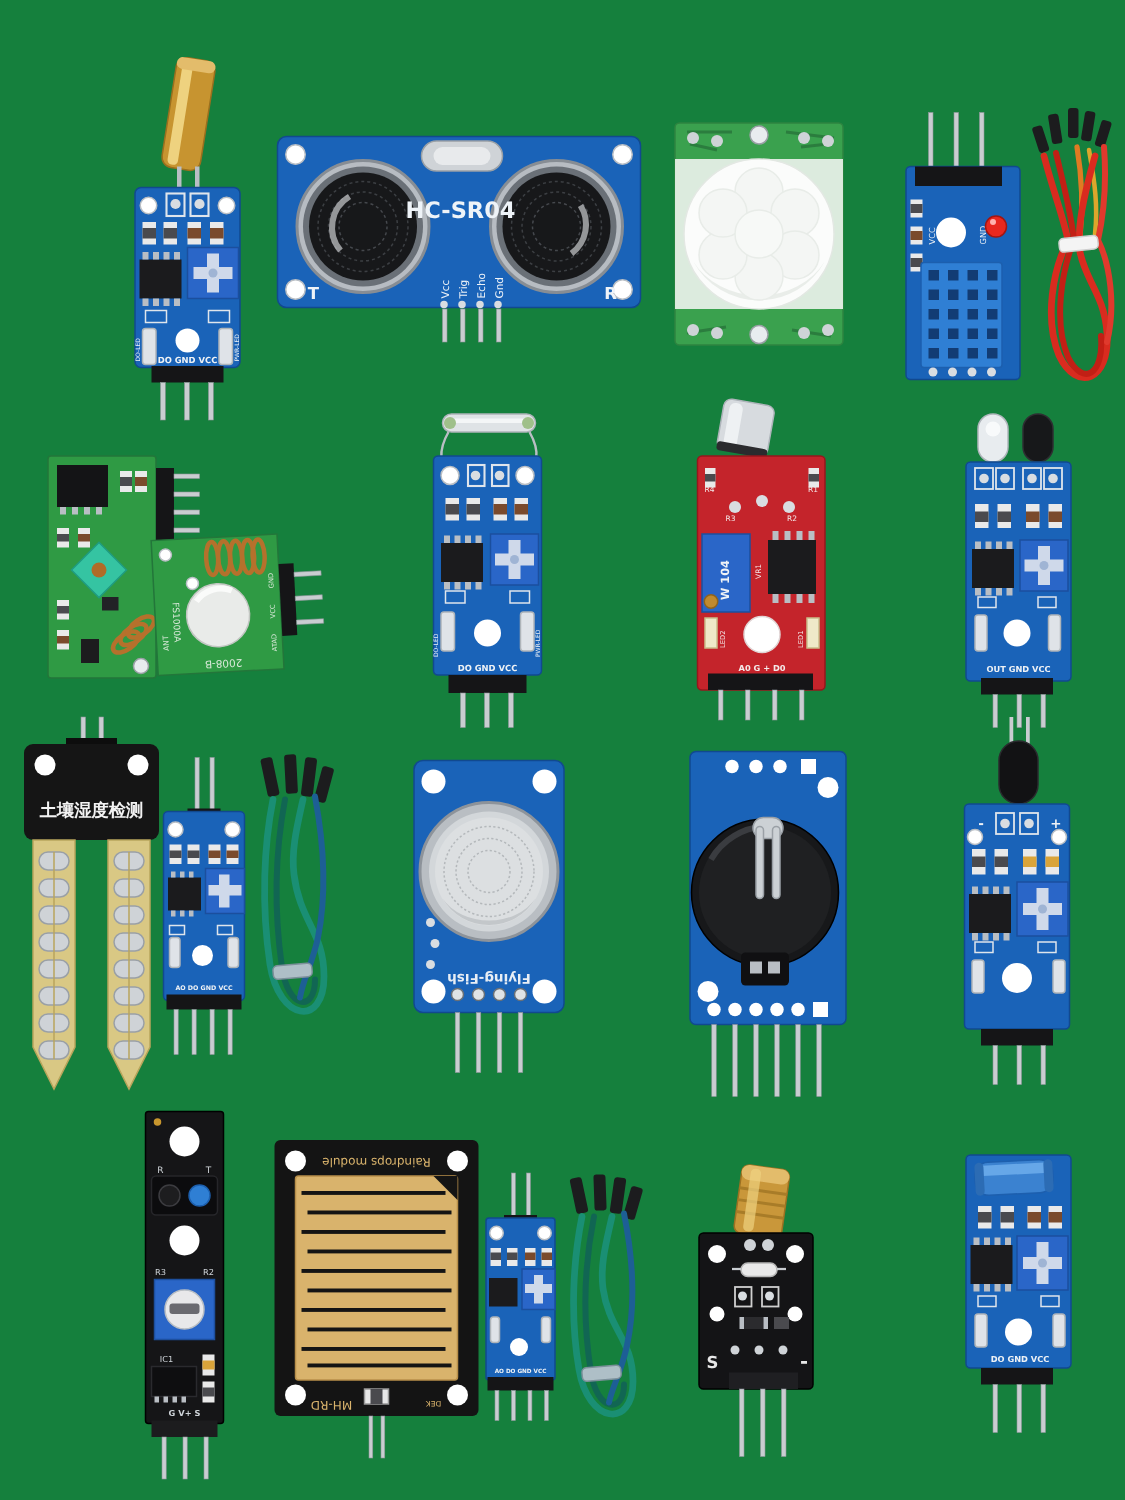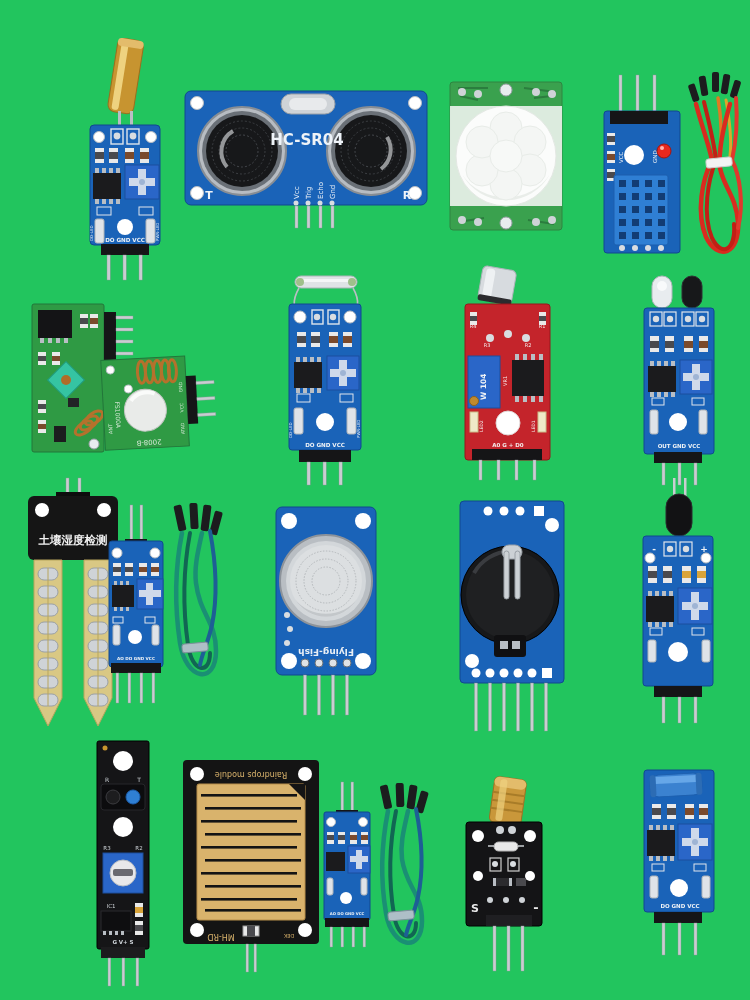--- a/index.html
+++ b/index.html
@@ -1,16 +1,16 @@
 <!DOCTYPE html>
 <html><head>
 <meta charset="utf-8">
 <style>
   html,body{margin:0;padding:0;background:#fff;}
-  #canvas{position:relative;width:750px;height:1000px;background:#22c55e;overflow:hidden;
+  #canvas{position:relative;width:750px;height:1000px;background:#15803d;overflow:hidden;
           font-family:"DejaVu Sans",sans-serif;}
   .module{position:absolute;}
   svg{display:block;overflow:visible;}
   text{font-family:"DejaVu Sans",sans-serif;}
 </style>
 </head>
 <body>
 
 <div id="canvas">
 
@@ -446,21 +446,21 @@
       <rect x="57" y="140" width="8" height="24" rx="2" fill="#dfe3e8" stroke="#aeb4b9"></rect>
       <circle cx="36" cy="152" r="9" fill="#fff"></circle>
       <text x="37" y="178" font-size="5.5" fill="#eef2f6" text-anchor="middle" font-weight="bold">OUT GND VCC</text>
       <rect x="12" y="182" width="48" height="11" fill="#151517"></rect>
       <rect x="20" y="193" width="3" height="22" fill="#c9cdd1" stroke="#8f959b" stroke-width="0.4"></rect>
       <rect x="36" y="193" width="3" height="22" fill="#c9cdd1" stroke="#8f959b" stroke-width="0.4"></rect>
       <rect x="52" y="193" width="3" height="22" fill="#c9cdd1" stroke="#8f959b" stroke-width="0.4"></rect>
     </svg>
   </div>
 
-  <div class="module" style="left:26px;top:478px;width:95px;height:255px">
+  <div class="module" style="left:14px;top:478px;width:95px;height:255px">
     <svg width="95" height="255" viewBox="0 0 95 255">
       <rect x="40" y="0" width="3" height="20" fill="#c9cdd1" stroke="#8f959b" stroke-width="0.4"></rect>
       <rect x="52" y="0" width="3" height="20" fill="#c9cdd1" stroke="#8f959b" stroke-width="0.4"></rect>
       <rect x="30" y="14" width="34" height="10" fill="#0d0d0d"></rect>
       <rect x="2" y="18" width="90" height="64" rx="6" fill="#151515"></rect>
       <circle cx="16" cy="32" r="7" fill="#fff"></circle>
         <circle cx="78" cy="32" r="7" fill="#fff"></circle>
       <text x="47" y="66" font-size="11.5" font-weight="bold" fill="#f2f2f2" text-anchor="middle">土壤湿度检测</text>
       <g>
         <path d="M8,82 L36,82 L36,220 L22,248 L8,220 Z" fill="#d9c884" stroke="#b8a55c"></path>

